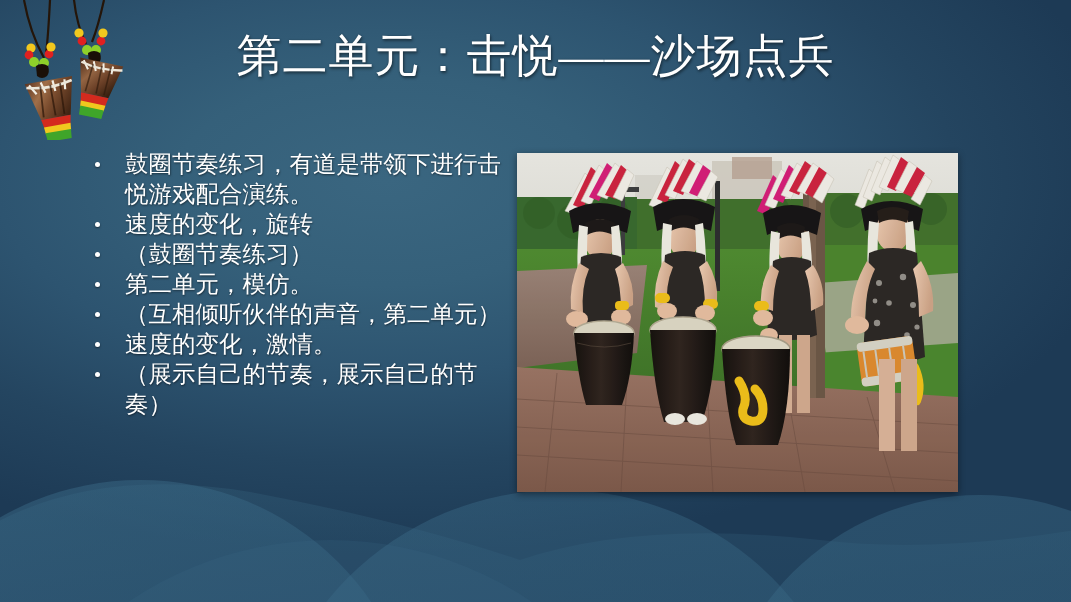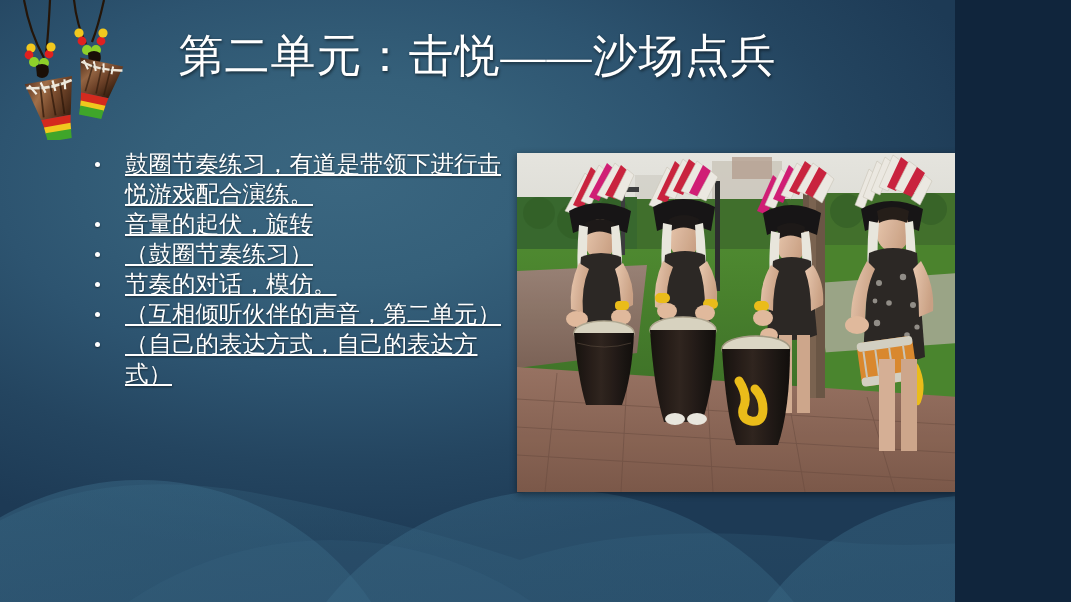--- a/index.html
+++ b/index.html
@@ -2,21 +2,21 @@
 <html><head>
 <meta charset="utf-8">
 <style>
   html, body {
     margin: 0;
     padding: 0;
     background: #10253c;
   }
   #slide {
     position: relative;
-    width: 955px;
+    width: 1071px;
     height: 602px;
     overflow: hidden;
     font-family: "Liberation Serif", "DejaVu Serif", serif;
     background:
       radial-gradient(ellipse 70% 62% at 36% 30%, #3a6680 0%, #35607a 28%, #2d5470 52%, #244560 76%, #1d3a55 100%),
       linear-gradient(145deg, #1b3452 0%, #2b5070 45%, #1f3c5c 100%);
   }
 
   
   .cloudlayer {
@@ -74,21 +74,20 @@
     height: 5px;
     border-radius: 50%;
     background: #ffffff;
     vertical-align: middle;
     margin-bottom: 4px;
     box-shadow: 0 1px 2px rgba(0,0,0,0.5);
   }
   .bullet-text {
     flex: 1 1 auto;
     letter-spacing: 0px;
-    text-decoration: underline;
   }
 
   
   .photo-frame {
     position: absolute;
     left: 517px;
     top: 153px;
     width: 441px;
     height: 339px;
     box-shadow: 0 2px 7px rgba(0,0,0,0.45);
@@ -190,42 +189,46 @@
 
   <div class="body-text">
 
     <div class="bullet-row">
       <div class="bullet-dot"><span></span></div>
       <div class="bullet-text">鼓圈节奏练习，有道是带领下进行击悦游戏配合演练。</div>
     </div>
 
     <div class="bullet-row">
       <div class="bullet-dot"><span></span></div>
-      <div class="bullet-text">音量的起伏，旋转</div>
+      <div class="bullet-text">速度的变化，旋转</div>
     </div>
 
     <div class="bullet-row">
       <div class="bullet-dot"><span></span></div>
       <div class="bullet-text">（鼓圈节奏练习）</div>
     </div>
 
     <div class="bullet-row">
       <div class="bullet-dot"><span></span></div>
-      <div class="bullet-text">节奏的对话，模仿。</div>
+      <div class="bullet-text">第二单元，模仿。</div>
     </div>
 
     <div class="bullet-row">
       <div class="bullet-dot"><span></span></div>
       <div class="bullet-text">（互相倾听伙伴的声音，第二单元）</div>
     </div>
 
-
-    <div class="bullet-row">
-      <div class="bullet-dot"><span></span></div>
-      <div class="bullet-text">（自己的表达方式，自己的表达方式）</div>
+    <div class="bullet-row">
+      <div class="bullet-dot"><span></span></div>
+      <div class="bullet-text">速度的变化，激情。</div>
+    </div>
+
+    <div class="bullet-row">
+      <div class="bullet-dot"><span></span></div>
+      <div class="bullet-text">（展示自己的节奏，展示自己的节奏）</div>
     </div>
 
 
   </div>
 
   <div class="photo-frame">
     <svg class="photo-svg" viewBox="0 0 441 339" preserveAspectRatio="none">
       <defs>
         <linearGradient id="skyG" x1="0" y1="0" x2="0" y2="1">
           <stop offset="0%" stop-color="#eceae3"></stop>

